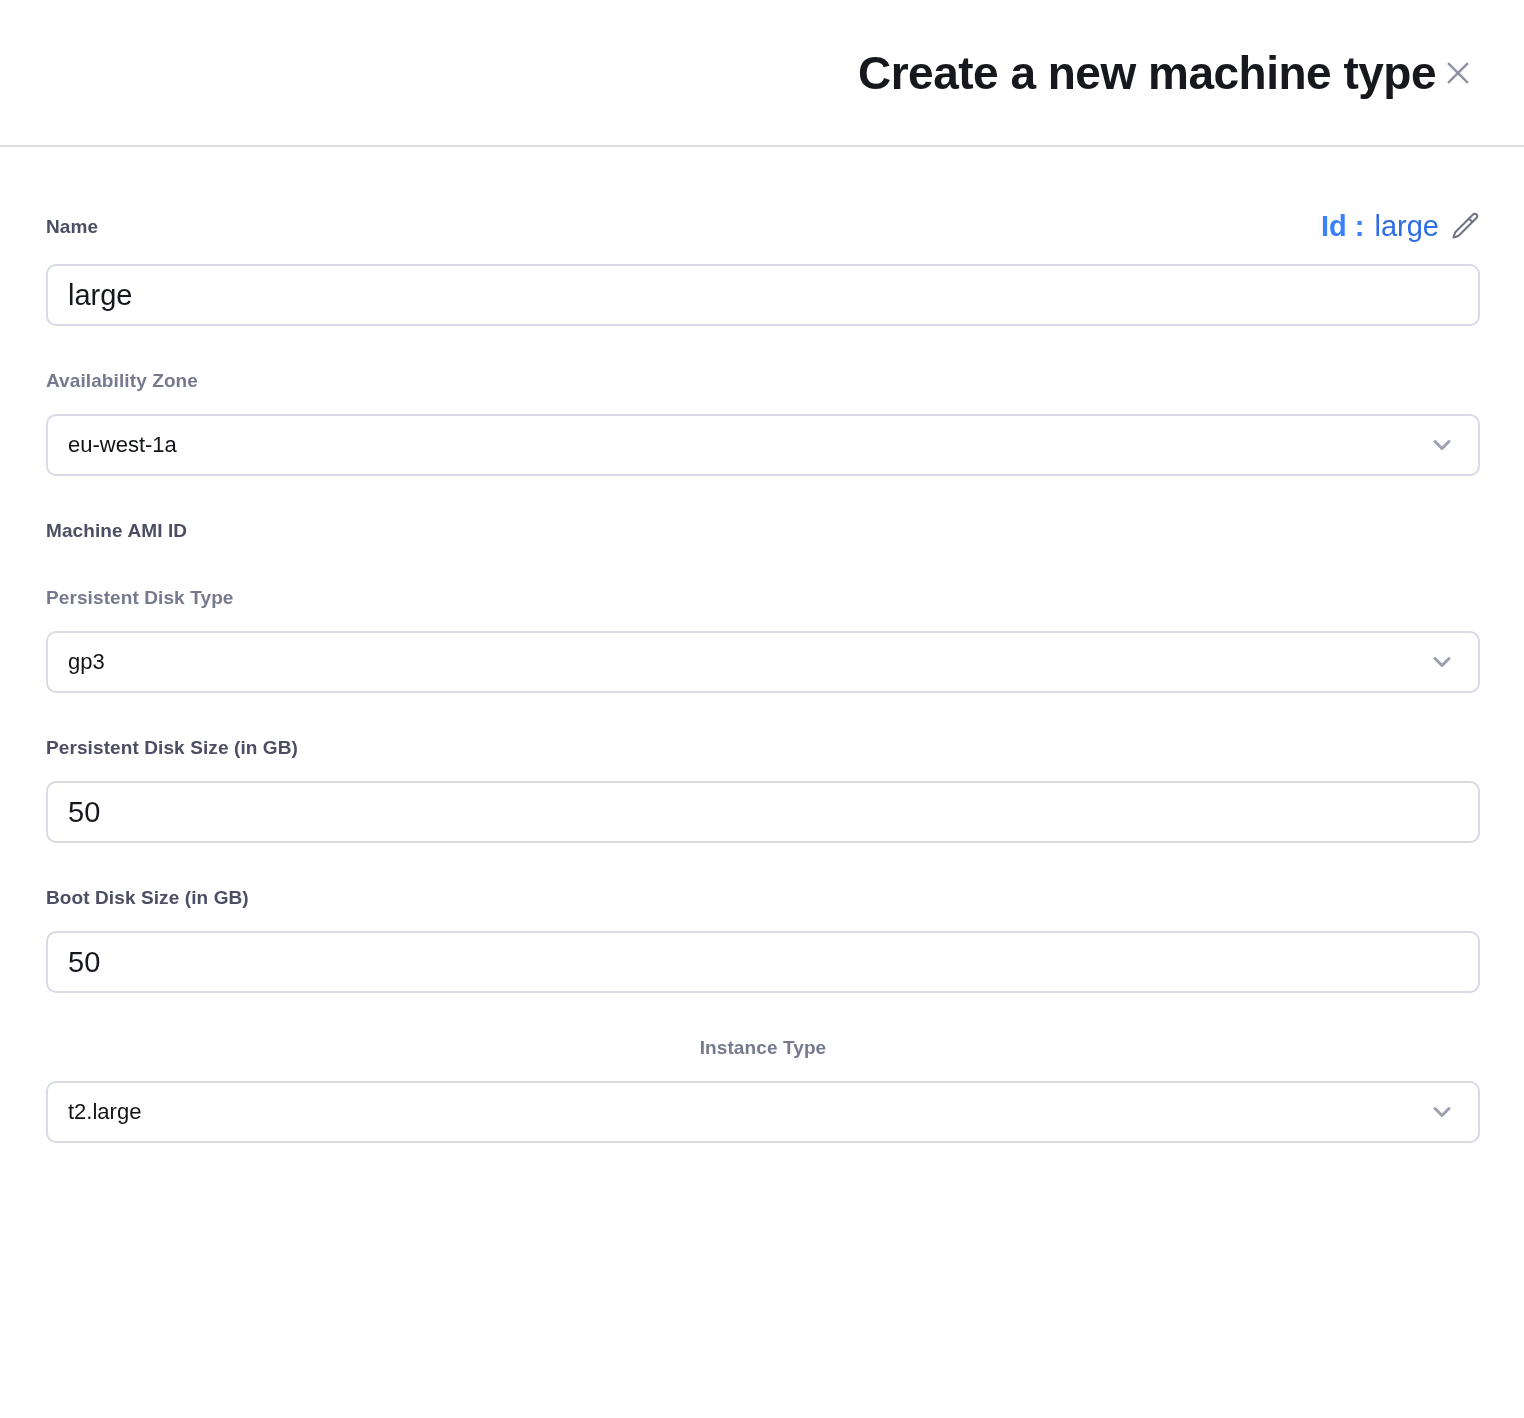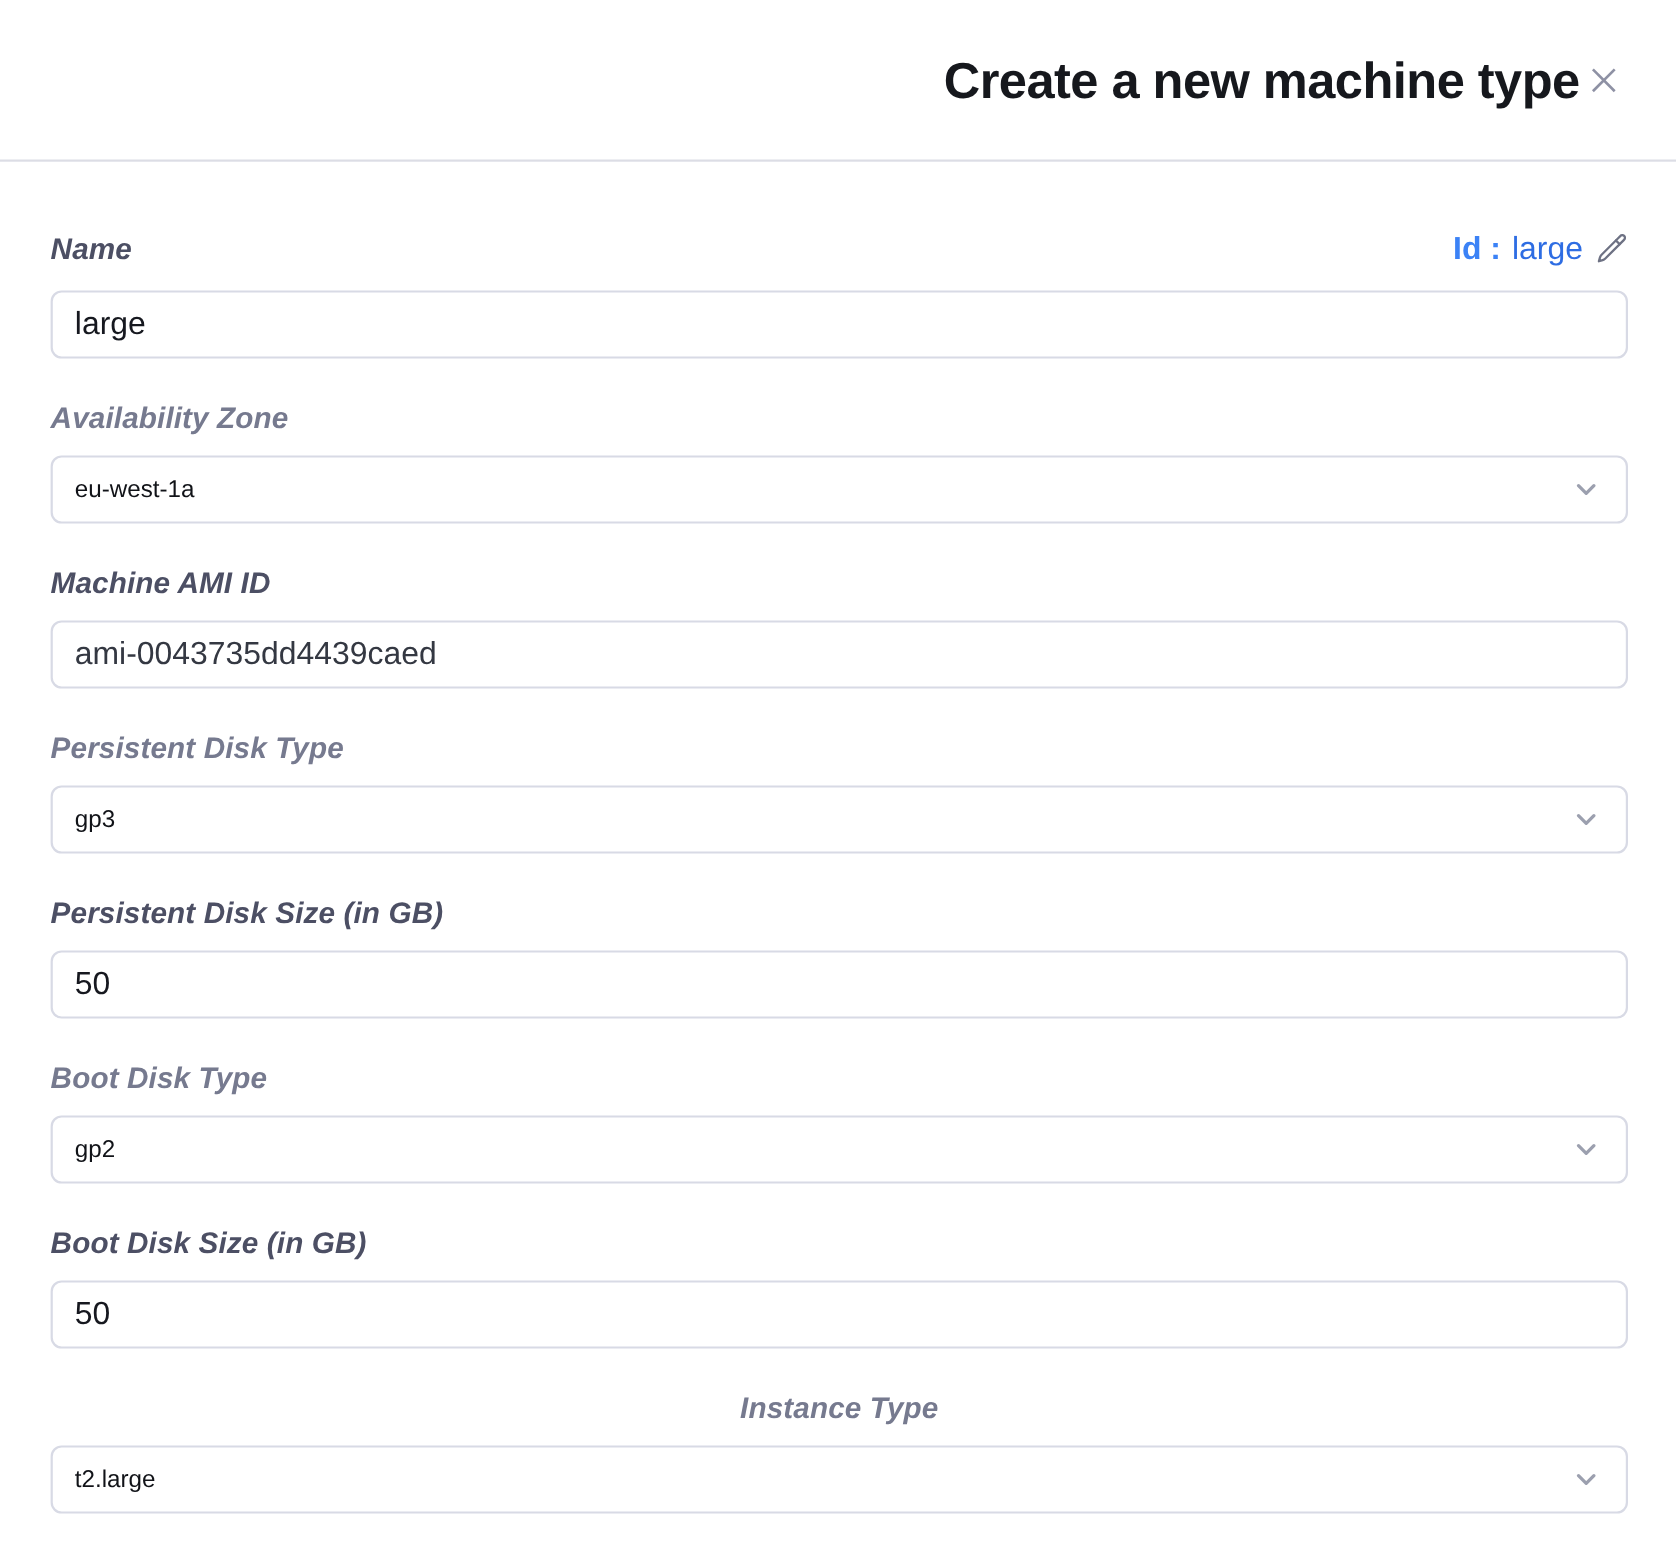--- a/index.html
+++ b/index.html
@@ -46,26 +46,25 @@
   }
   .field-group { margin-bottom: 42px; }
   .field-group:last-child { margin-bottom: 0; text-align: center; }
   .label-row {
     display: flex;
     align-items: center;
     justify-content: space-between;
     margin-bottom: 21px;
   }
   .field-label {
-    font-size: 27px;
+    font-size: 19px;
     line-height: 25px;
     font-weight: 600;
     color: #4c4f64;
     letter-spacing: 0.1px;
-    font-style: italic;
   }
   .field-label.muted { color: #767a8f; }
   .field-group > .field-label { display: block; margin-bottom: 21px; }
   .id-display {
     display: flex;
     align-items: center;
     gap: 10px;
     font-size: 29px;
   }
   .id-prefix { color: #3b82f6; font-weight: 700; }
@@ -155,51 +154,39 @@
         <span class="chevron">
           <svg width="28" height="28" viewBox="0 0 24 24" fill="none" stroke="currentColor" stroke-width="2.6" stroke-linecap="round" stroke-linejoin="round">
             <polyline points="6 9 12 15 18 9"></polyline>
           </svg>
         </span>
       </div>
     </div>
 
     <div class="field-group">
       <span class="field-label">Machine AMI ID</span>
-      <input class="text-input ami" type="text" value="ami-0043735dd4439caed" style="">
     </div>
 
     <div class="field-group">
       <span class="field-label muted">Persistent Disk Type</span>
       <div class="select-box">
         <span class="select-value">gp3</span>
         <span class="chevron">
           <svg width="28" height="28" viewBox="0 0 24 24" fill="none" stroke="currentColor" stroke-width="2.6" stroke-linecap="round" stroke-linejoin="round">
             <polyline points="6 9 12 15 18 9"></polyline>
           </svg>
         </span>
       </div>
     </div>
 
     <div class="field-group">
       <span class="field-label">Persistent Disk Size (in GB)</span>
       <input class="text-input" type="text" value="50" style="">
     </div>
 
-    <div class="field-group">
-      <span class="field-label muted">Boot Disk Type</span>
-      <div class="select-box">
-        <span class="select-value">gp2</span>
-        <span class="chevron">
-          <svg width="28" height="28" viewBox="0 0 24 24" fill="none" stroke="currentColor" stroke-width="2.6" stroke-linecap="round" stroke-linejoin="round">
-            <polyline points="6 9 12 15 18 9"></polyline>
-          </svg>
-        </span>
-      </div>
-    </div>
 
     <div class="field-group">
       <span class="field-label">Boot Disk Size (in GB)</span>
       <input class="text-input" type="text" value="50" style="">
     </div>
 
     <div class="field-group">
       <span class="field-label muted">Instance Type</span>
       <div class="select-box">
         <span class="select-value">t2.large</span>

